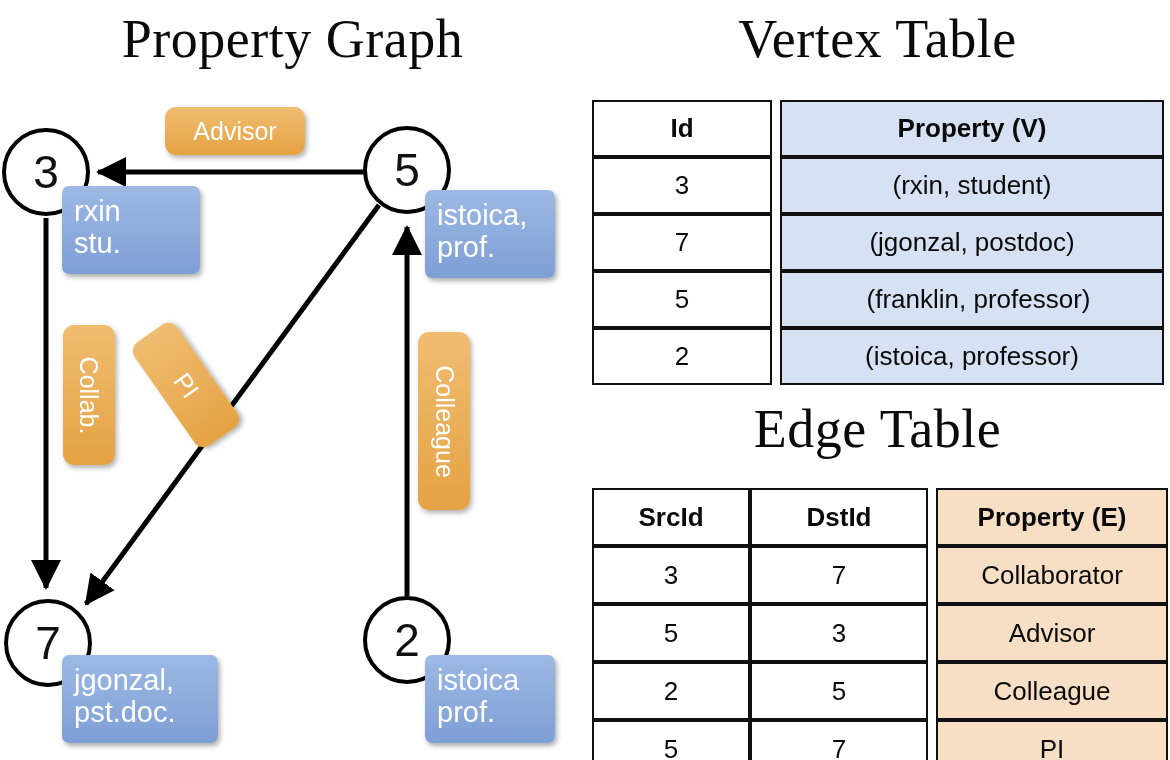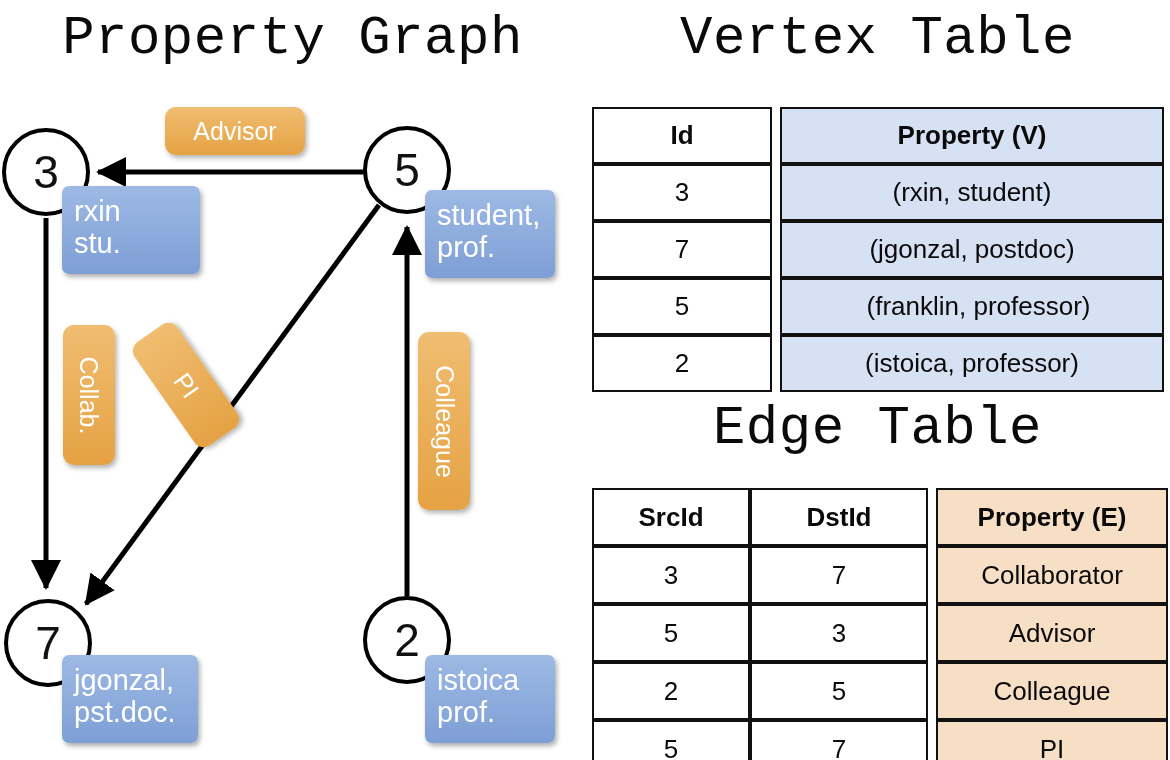--- a/index.html
+++ b/index.html
@@ -1,21 +1,21 @@
 <!DOCTYPE html>
 <html><head>
 <meta charset="utf-8">
 <style>
   html,body{margin:0;padding:0;background:#ffffff;}
   body{width:1170px;height:760px;position:relative;overflow:hidden;
        font-family:"Liberation Sans",sans-serif;color:#000;}
 
   
   .title{position:absolute;font-weight:300;color:#0a0a0a;
-         font-family:Liberation Mono, monospace;letter-spacing:.5px;
+         font-family:Liberation Serif, serif;letter-spacing:.5px;
          white-space:nowrap;}
   #graph-title{left:0;top:8px;width:585px;text-align:center;font-size:54px;}
   #vertex-title{left:585px;top:8px;width:585px;text-align:center;font-size:54px;}
   #edge-title{left:585px;top:398px;width:585px;text-align:center;font-size:54px;}
 
   
   #graph-panel{position:absolute;left:0;top:0;width:585px;height:760px;}
   #graph-svg{position:absolute;left:0;top:0;width:585px;height:760px;}
 
   .node{position:absolute;width:88px;height:88px;border-radius:50%;
@@ -83,24 +83,24 @@
   </div>
   <div class="node" style="left:363px;top:596px;">
     <span>2</span>
   </div>
 
   <div class="pbox" style="left:62px;top:186px;width:138px;height:88px;">
     <div>rxin</div>
     <div>stu.</div>
   </div>
   <div class="pbox" style="left:425px;top:190px;width:130px;height:88px;">
-    <div>student,</div>
+    <div>istoica,</div>
     <div>prof.</div>
   </div>
-  <div class="pbox" style="left:62px;top:655px;width:136px;height:88px;">
+  <div class="pbox" style="left:62px;top:655px;width:156px;height:88px;">
     <div>jgonzal,</div>
     <div>pst.doc.</div>
   </div>
   <div class="pbox" style="left:425px;top:655px;width:130px;height:88px;">
     <div>istoica</div>
     <div>prof.</div>
   </div>
 
   <div class="lbox" style="left:165px;top:107px;width:140px;height:48px;">
     <span>Advisor</span>
@@ -114,21 +114,21 @@
     <span style="transform:rotate(90deg);">PI</span>
   </div>
 
   <div class="lbox vert" style="left:418px;top:332px;width:52px;height:178px;">
     <span>Colleague</span>
   </div>
 </div>
 
 <div class="title" id="vertex-title">Vertex Table</div>
 
-<table class="tbl" style="left:592px;top:107px;">
+<table class="tbl" style="left:592px;top:100px;">
   <tbody>
       <tr>
     <td class="hd" style="width:176px;height:53px;">Id</td>
     <td class="gapcol"></td>
     <td class="hd blue" style="width:380px;height:53px;margin-left:47px;">Property (V)</td>
   </tr>
   <tr>
     <td style="height:53px;">3</td>
     <td class="gapcol"></td>
     <td class="blue" style="height:53px;margin-left:40px;">(rxin, student)</td>

